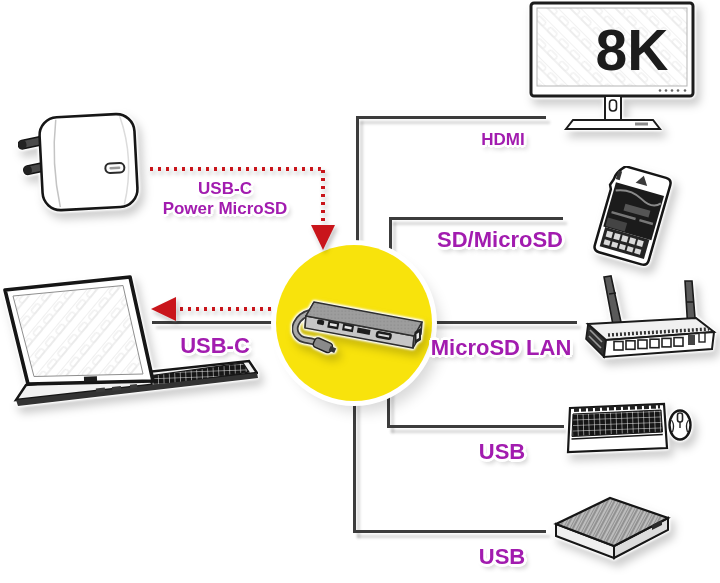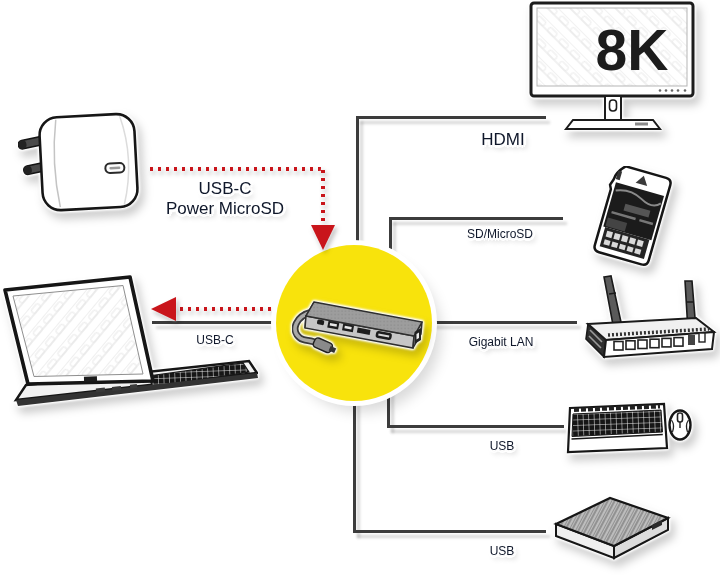--- a/index.html
+++ b/index.html
@@ -14,25 +14,25 @@
   .rdot-v{position:absolute;width:4px;
           background:repeating-linear-gradient(180deg,#C9151B 0 3.5px,transparent 3.5px 8px);
           filter:drop-shadow(0 0 1.5px #fff) drop-shadow(2px 3px 2px rgba(0,0,0,0.22));}
   .arrow-down{position:absolute;width:0;height:0;border-left:12px solid transparent;
           border-right:12px solid transparent;border-top:25px solid #C9151B;
           filter:drop-shadow(0 0 1.5px #fff) drop-shadow(2px 3px 2px rgba(0,0,0,0.25));}
   .arrow-left{position:absolute;width:0;height:0;border-top:12px solid transparent;
           border-bottom:12px solid transparent;border-right:25px solid #C9151B;
           filter:drop-shadow(0 0 1.5px #fff) drop-shadow(2px 3px 2px rgba(0,0,0,0.25));}
   
-  .lbl{position:absolute;font-weight:400;color:#0f172a;text-align:center;line-height:1.2;
+  .lbl{position:absolute;font-weight:700;color:#a21caf;text-align:center;line-height:1.2;
        text-shadow:-2px -2px 0 #fff,2px -2px 0 #fff,-2px 2px 0 #fff,2px 2px 0 #fff,
                    0 -3px 0 #fff,0 3px 0 #fff,-3px 0 0 #fff,3px 0 0 #fff,
                    3px 4px 5px rgba(0,0,0,0.28);}
-  .fs17{font-size:17px;} .fs20{font-size:12px;}
+  .fs17{font-size:17px;} .fs20{font-size:22px;}
   
   .dev{position:absolute;filter:drop-shadow(0 0 1.2px #fff) drop-shadow(0 0 1.2px #fff)
        drop-shadow(0 0 1.2px #fff) drop-shadow(4px 6px 4px rgba(0,0,0,0.20));z-index:2;}
   .circle{position:absolute;left:276px;top:245px;width:156px;height:156px;border-radius:50%;
        background:#F8E30C;box-shadow:0 0 0 5px #fff,9px 11px 14px rgba(0,0,0,0.15);z-index:3;}
   .z1{z-index:1}.z4{z-index:4}.z5{z-index:5}
 </style>
 </head>
 <body>
 
@@ -228,21 +228,21 @@
       <rect x="23" y="10" width="95" height="93" rx="18" fill="#fff" stroke="#161616" stroke-width="2.6"></rect>
       <path d="M40,12.5 Q33,56 40,100" stroke="#c4c4c4" stroke-width="1.5" fill="none"></path>
       <path d="M104,12 Q117,56 104,101" stroke="#dcdcdc" stroke-width="1.5" fill="none"></path>
       <rect x="87" y="59" width="19" height="9.5" rx="4.6" fill="#fdfdfd" stroke="#2a2a2a" stroke-width="2"></rect>
       <rect x="91" y="62.5" width="11" height="2.5" rx="1.2" fill="#9a9a9a"></rect>
     </g>
   </svg>
 
   <div class="lbl fs17 z5" style="left:453px;top:130px;width:100px;">HDMI</div>
   <div class="lbl fs20 z5" style="left:420px;top:227px;width:160px;">SD/MicroSD</div>
-  <div class="lbl fs20 z5" style="left:421px;top:335px;width:160px;">Gigabit LAN</div>
+  <div class="lbl fs20 z5" style="left:421px;top:335px;width:160px;">MicroSD LAN</div>
   <div class="lbl fs20 z5" style="left:452px;top:439px;width:100px;">USB</div>
   <div class="lbl fs20 z5" style="left:452px;top:544px;width:100px;">USB</div>
   <div class="lbl fs20 z5" style="left:155px;top:333px;width:120px;">USB-C</div>
   <div class="lbl fs17 z5" style="left:125px;top:179px;width:200px;">
     <div>USB-C</div>
     <div>Power MicroSD</div>
   </div>
 
 </div>
 

